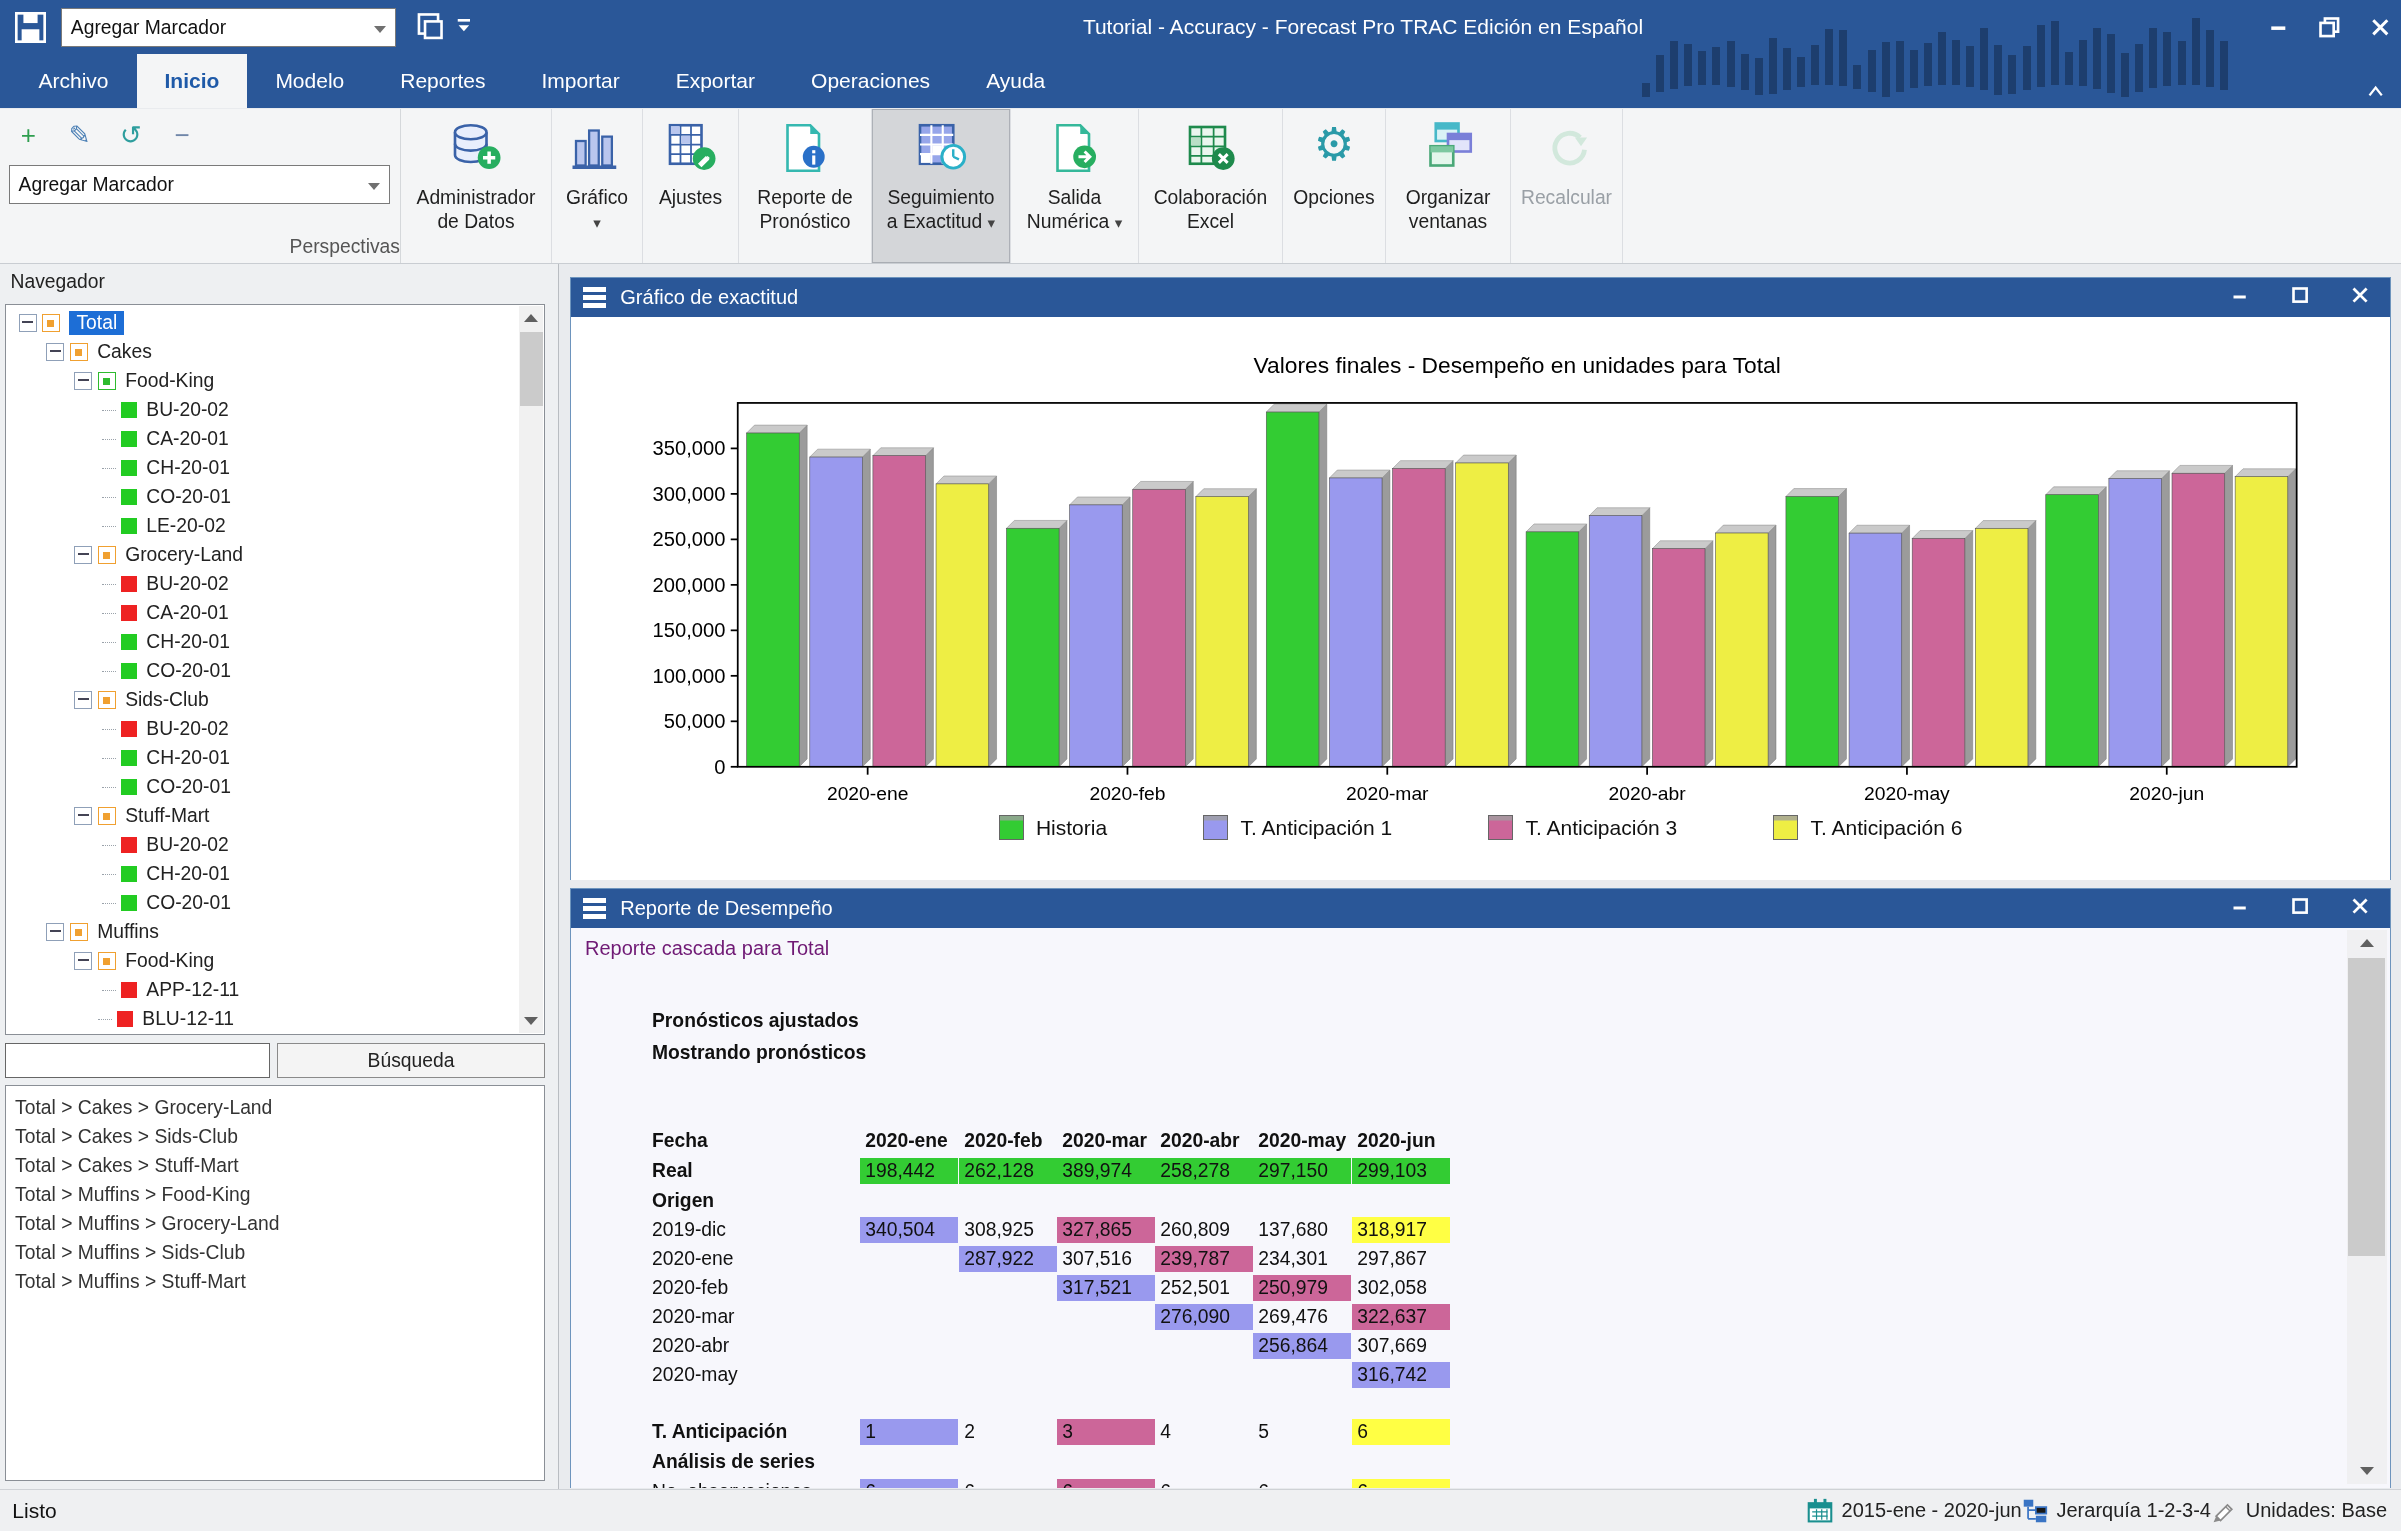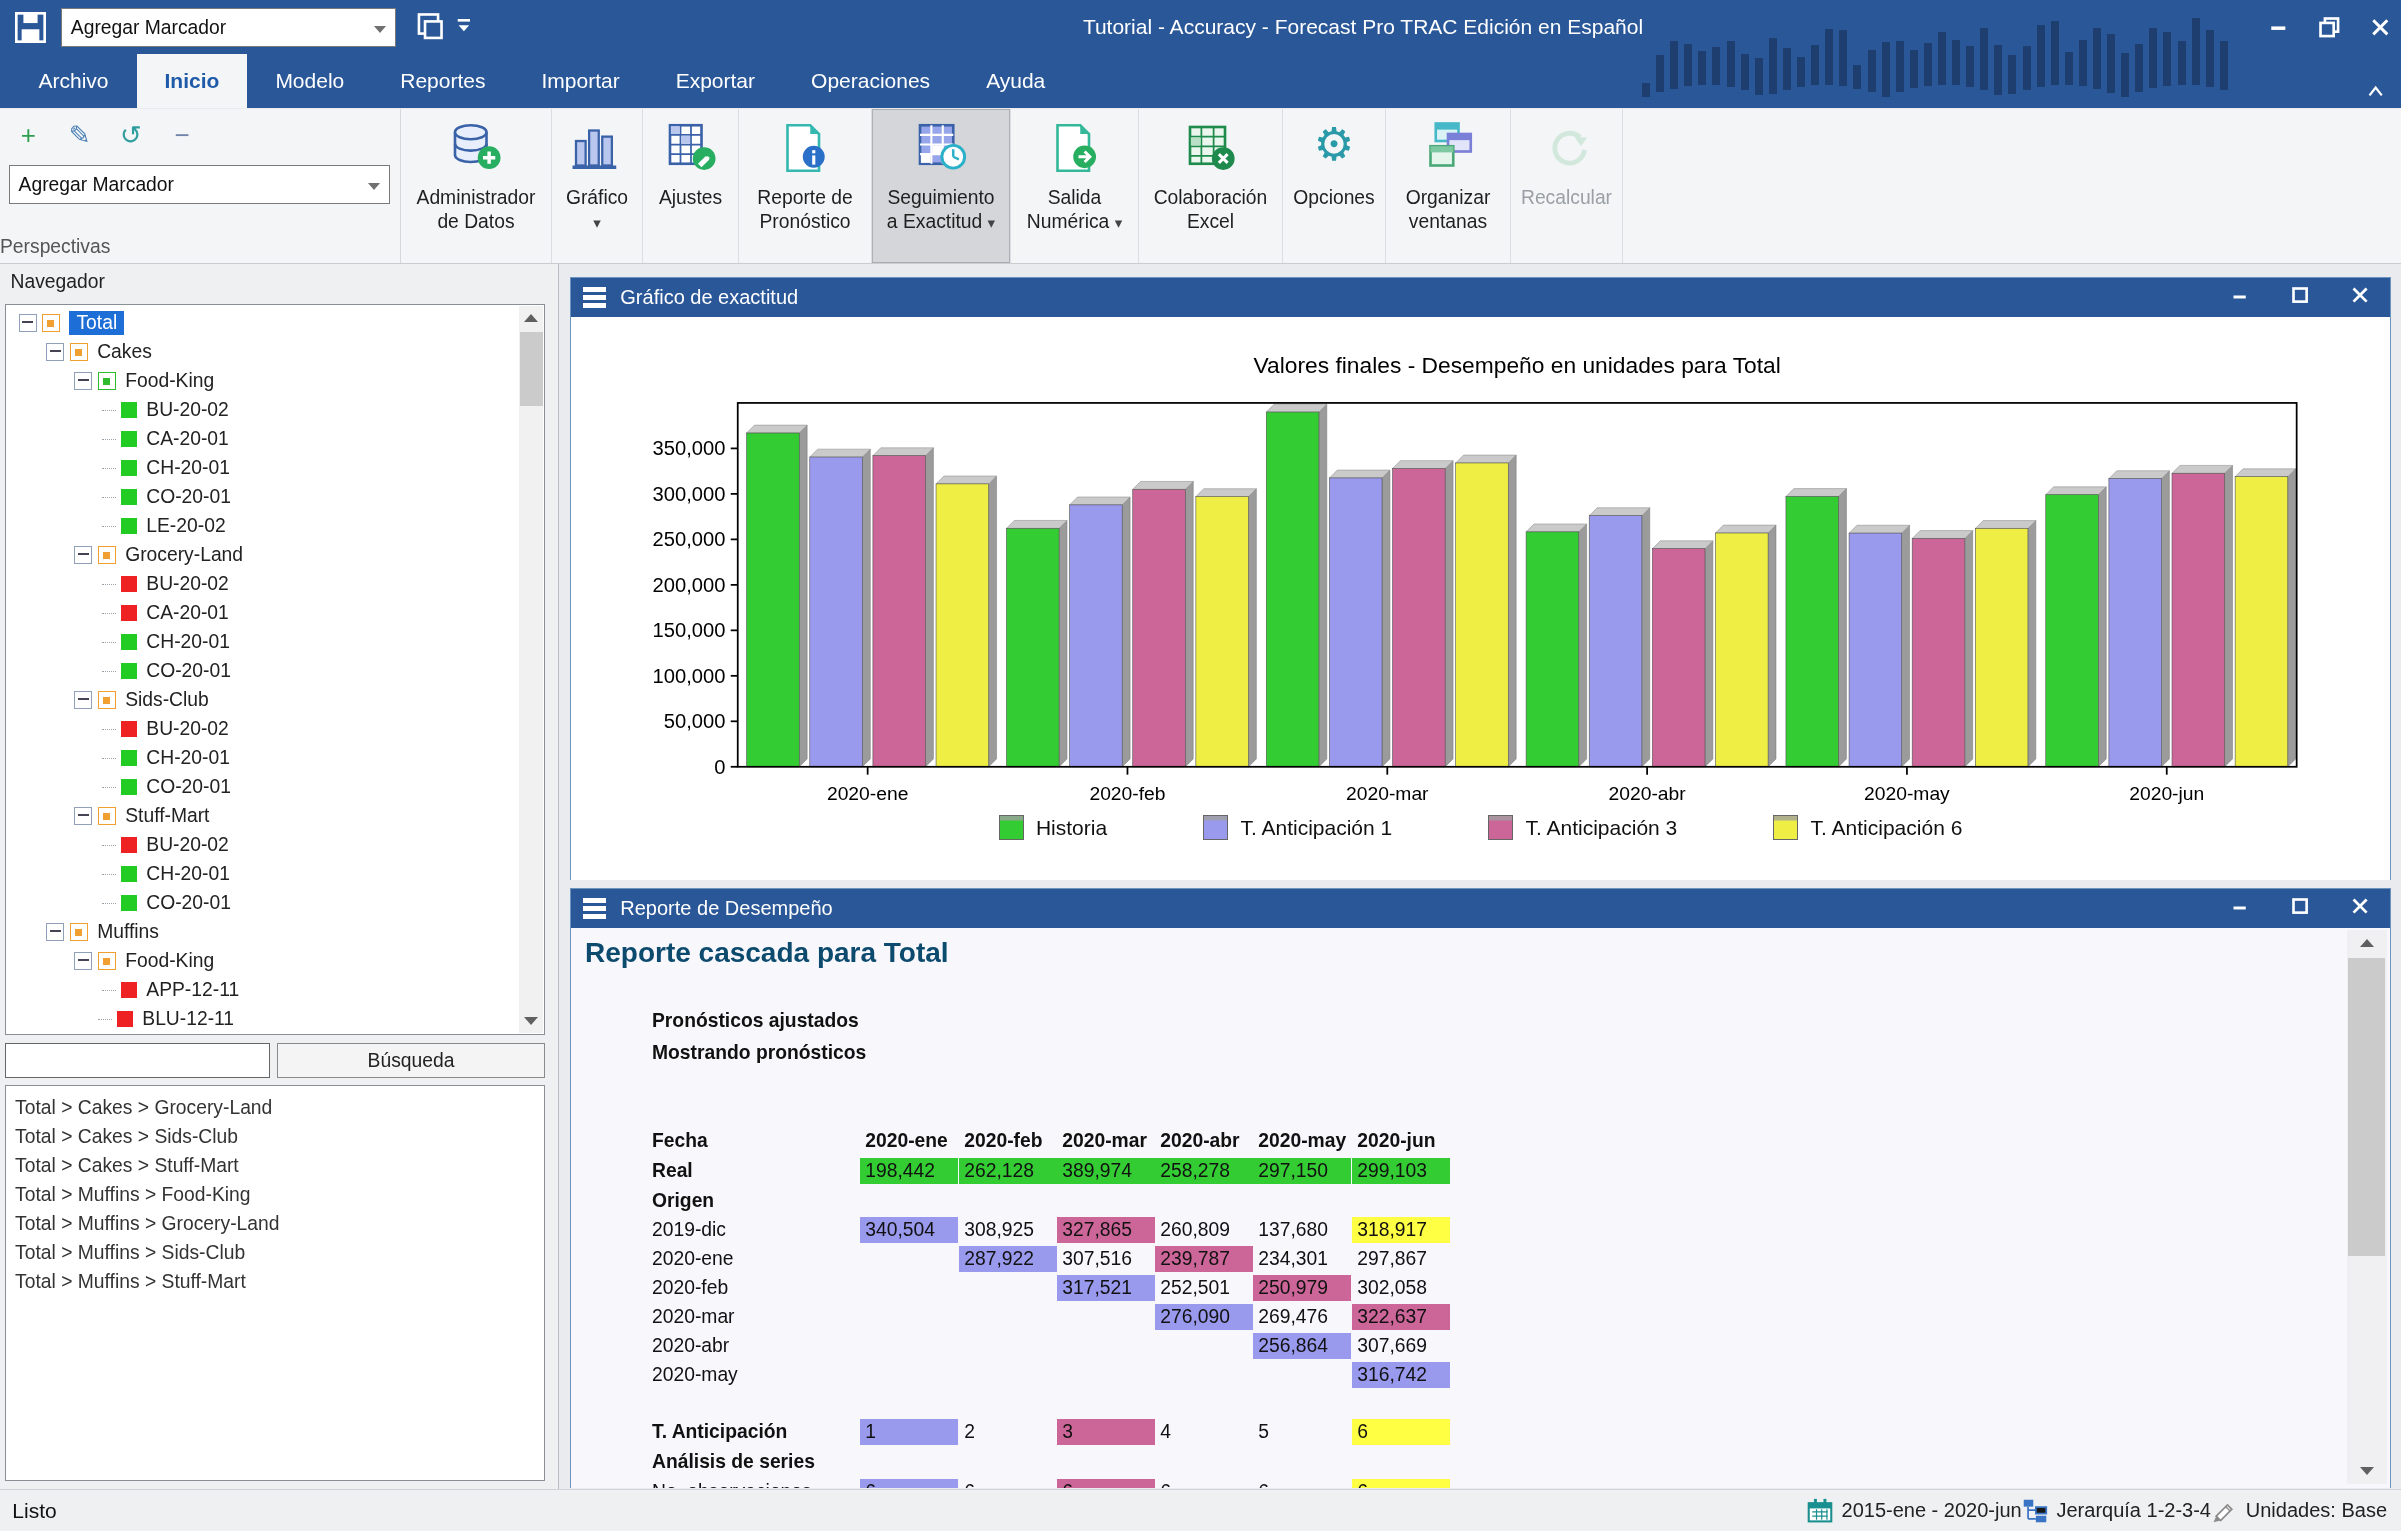--- a/index.html
+++ b/index.html
@@ -27,21 +27,21 @@
   .tab.active{background:#f4f5f6;color:#1f5aa8;font-weight:bold}
   .ribbon-collapse{position:absolute;right:16px;top:84px;z-index:6}
 
   
   .ribbon{position:absolute;left:0;top:109px;width:2401px;height:155px;background:#f4f5f6;
           border-bottom:0.9px solid #c9cdd2;box-sizing:border-box;display:flex;z-index:4}
   .persp{width:400px;position:relative;border-right:0.9px solid #d5d8db;flex:none}
   .persp-tools{position:absolute;left:8.8px;top:7px;display:flex;gap:12.3px}
   .ptool{width:39px;height:39px;font-size:26px;display:flex;align-items:center;justify-content:center}
   .persp .combo{position:absolute;left:8.8px;top:56px;width:381px}
-  .persp-caption{position:absolute;left:0;bottom:5.3px;width:100%;text-align:left;font-size:19.3px;color:#555}
+  .persp-caption{position:absolute;left:0;bottom:5.3px;width:100%;text-align:right;font-size:19.3px;color:#555}
   .rbtn{flex:none;box-sizing:border-box;border-right:0.9px solid #dcdee2;display:flex;flex-direction:column;
         align-items:center;padding-top:8.8px;position:relative}
   .rbtn .ric{height:61px;display:flex;align-items:center;justify-content:center}
   .rbtn .rlab{font-size:19.3px;line-height:24px;color:#1f1f1f;text-align:center;margin-top:7px;white-space:nowrap}
   .rbtn.selected{background:#d4d6d9;box-shadow:inset 0 0 0 0.9px #a9adb3}
   .rbtn.disabled .rlab{color:#9aa0a6}
   .rbtn.disabled .ric{opacity:.45}
   .darr{font-size:15px;color:#444}
 
   
@@ -84,21 +84,21 @@
   .burger span{width:23px;height:4.4px;background:#fff;display:block}
 
   #chart-win{left:570px;top:277px;width:1821px;height:603px}
   #chart-content{position:relative;height:563px;background:#fff;overflow:hidden}
   #chart-legend{position:absolute;left:0;top:498px;width:100%;display:flex;justify-content:center;gap:96px;align-items:center}
   .lg-item{display:flex;align-items:center;gap:12.3px;font-size:21px;color:#111}
   .lg-sw{width:23px;height:23px;border:0.9px solid #666;box-shadow:inset 0 4.4px 0 rgba(160,160,160,.8)}
 
   #report-win{left:570px;top:888px;width:1821px;height:600px}
   #report-content{position:relative;height:560px;background:#f7f7fc;overflow:hidden}
-  .rheading{position:absolute;left:14px;top:8.8px;font-size:28px;font-weight:bold;color:#0c4a6e}
+  .rheading{position:absolute;left:14px;top:8.8px;font-size:20px;font-weight:normal;color:#701a75}
   .rsub{position:absolute;left:81px;font-size:19.3px;font-weight:bold;color:#111}
   .rrow{position:absolute;left:0;width:1316px;height:26px}
   .rlabel{position:absolute;left:81px;font-size:19.3px;line-height:26px;color:#111;white-space:nowrap}
   .rrow.bold .rlabel{font-weight:bold}
   .rcell{position:absolute;width:98px;height:26px;line-height:26px;font-size:19.3px;color:#111;
          padding-left:5.3px;box-sizing:border-box;white-space:nowrap}
   .rrow.boldcells .rcell{font-weight:bold}
   .rscroll{position:absolute;right:3.5px;top:1.8px;width:40px;height:554px;background:#f0f0f2}
   .rscroll .sarrow{width:40px;height:26px;background:#f0f0f2}
   .rscroll .thumb{left:1.8px;width:37px}

